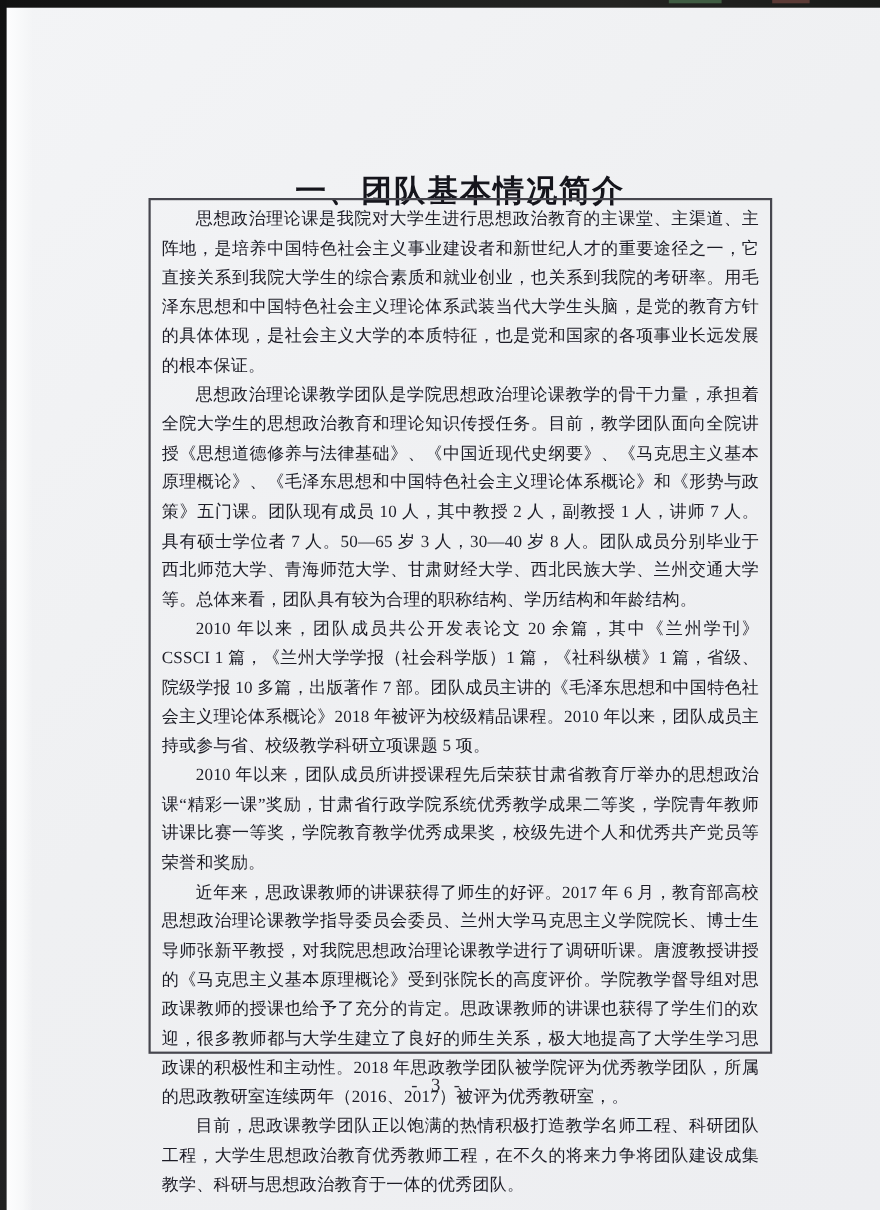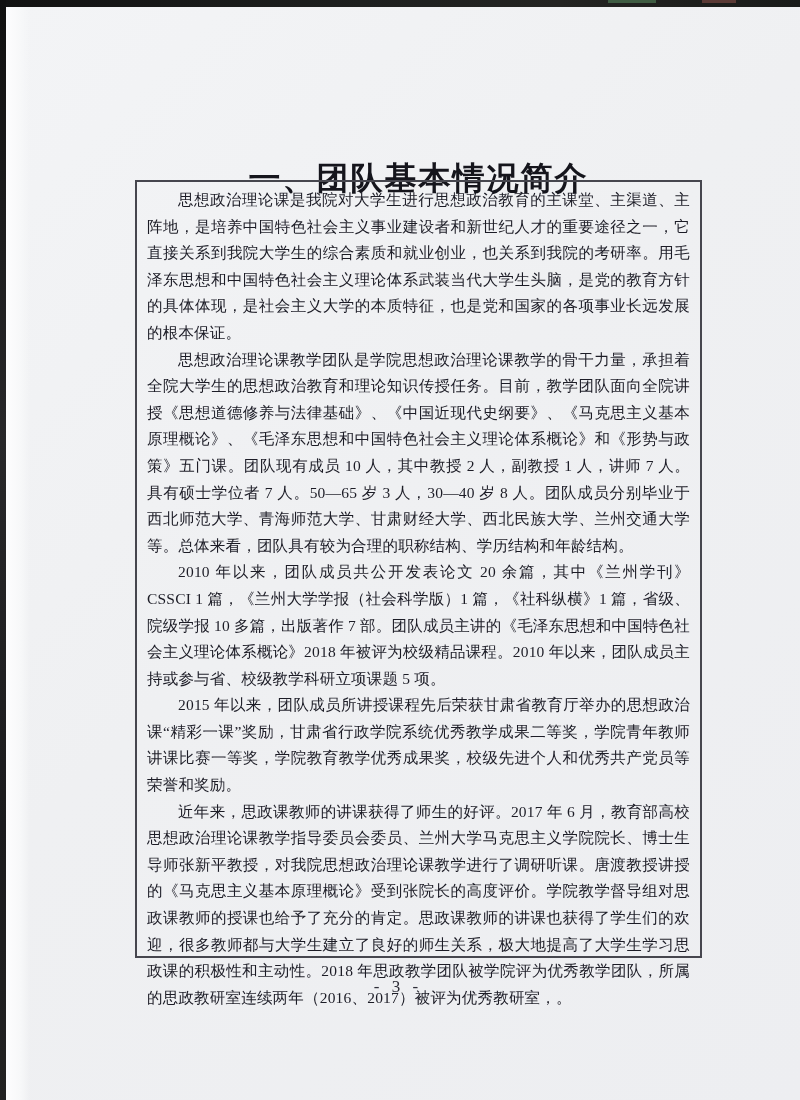--- a/index.html
+++ b/index.html
@@ -50,21 +50,21 @@
     background: linear-gradient(90deg, #fdfdfe 0%, #f7f8f9 60%, rgba(243,244,246,0) 100%);
     z-index: 2;
   }
   
   .doc-title {
     position: absolute;
     top: 136px; left: 135px; width: 567px;
     text-align: center;
     font-family: "Liberation Sans", "DejaVu Sans", sans-serif;
     font-weight: bold;
-    font-size: 32px;
+    font-size: 28px;
     letter-spacing: 2px;
     color: #15151c;
     z-index: 5;
   }
   
   .content-box {
     position: absolute;
     top: 180px; left: 135px;
     width: 567px; height: 778px;
     box-sizing: border-box;
@@ -103,17 +103,18 @@
 <div class="speck-green"></div>
 <div class="speck-red"></div>
 <div class="scan-edge-left"></div>
 
 <h1 class="doc-title">一、团队基本情况简介</h1>
 
 <div class="content-box">
   <p>思想政治理论课是我院对大学生进行思想政治教育的主课堂、主渠道、主阵地，是培养中国特色社会主义事业建设者和新世纪人才的重要途径之一，它直接关系到我院大学生的综合素质和就业创业，也关系到我院的考研率。用毛泽东思想和中国特色社会主义理论体系武装当代大学生头脑，是党的教育方针的具体体现，是社会主义大学的本质特征，也是党和国家的各项事业长远发展的根本保证。</p>
   <p>思想政治理论课教学团队是学院思想政治理论课教学的骨干力量，承担着全院大学生的思想政治教育和理论知识传授任务。目前，教学团队面向全院讲授《思想道德修养与法律基础》、《中国近现代史纲要》、《马克思主义基本原理概论》、《毛泽东思想和中国特色社会主义理论体系概论》和《形势与政策》五门课。团队现有成员 10 人，其中教授 2 人，副教授 1 人，讲师 7 人。具有硕士学位者 7 人。50—65 岁 3 人，30—40 岁 8 人。团队成员分别毕业于西北师范大学、青海师范大学、甘肃财经大学、西北民族大学、兰州交通大学等。总体来看，团队具有较为合理的职称结构、学历结构和年龄结构。</p>
   <p>2010 年以来，团队成员共公开发表论文 20 余篇，其中《兰州学刊》CSSCI 1 篇，《兰州大学学报（社会科学版）1 篇，《社科纵横》1 篇，省级、院级学报 10 多篇，出版著作 7 部。团队成员主讲的《毛泽东思想和中国特色社会主义理论体系概论》2018 年被评为校级精品课程。2010 年以来，团队成员主持或参与省、校级教学科研立项课题 5 项。</p>
-  <p>2015 年以来，团队成员所讲授课程先后荣获甘肃省教育厅举办的思想政治课“精彩一课”奖励，甘肃省行政学院系统优秀教学成果二等奖，学院青年教师讲课比赛一等奖，学院教育教学优秀成果奖，校级先进个人和优秀共产党员等荣誉和奖励。</p>
+  <p>2010 年以来，团队成员所讲授课程先后荣获甘肃省教育厅举办的思想政治课“精彩一课”奖励，甘肃省行政学院系统优秀教学成果二等奖，学院青年教师讲课比赛一等奖，学院教育教学优秀成果奖，校级先进个人和优秀共产党员等荣誉和奖励。</p>
   <p>近年来，思政课教师的讲课获得了师生的好评。2017 年 6 月，教育部高校思想政治理论课教学指导委员会委员、兰州大学马克思主义学院院长、博士生导师张新平教授，对我院思想政治理论课教学进行了调研听课。唐渡教授讲授的《马克思主义基本原理概论》受到张院长的高度评价。学院教学督导组对思政课教师的授课也给予了充分的肯定。思政课教师的讲课也获得了学生们的欢迎，很多教师都与大学生建立了良好的师生关系，极大地提高了大学生学习思政课的积极性和主动性。2018 年思政教学团队被学院评为优秀教学团队，所属的思政教研室连续两年（2016、2017）被评为优秀教研室，。</p>
+  <p>目前，思政课教学团队正以饱满的热情积极打造教学名师工程、科研团队工程，大学生思想政治教育优秀教师工程，在不久的将来力争将团队建设成集教学、科研与思想政治教育于一体的优秀团队。</p>
 </div>
 
 <div class="page-number">- 3 -</div>
 
 </body></html>

